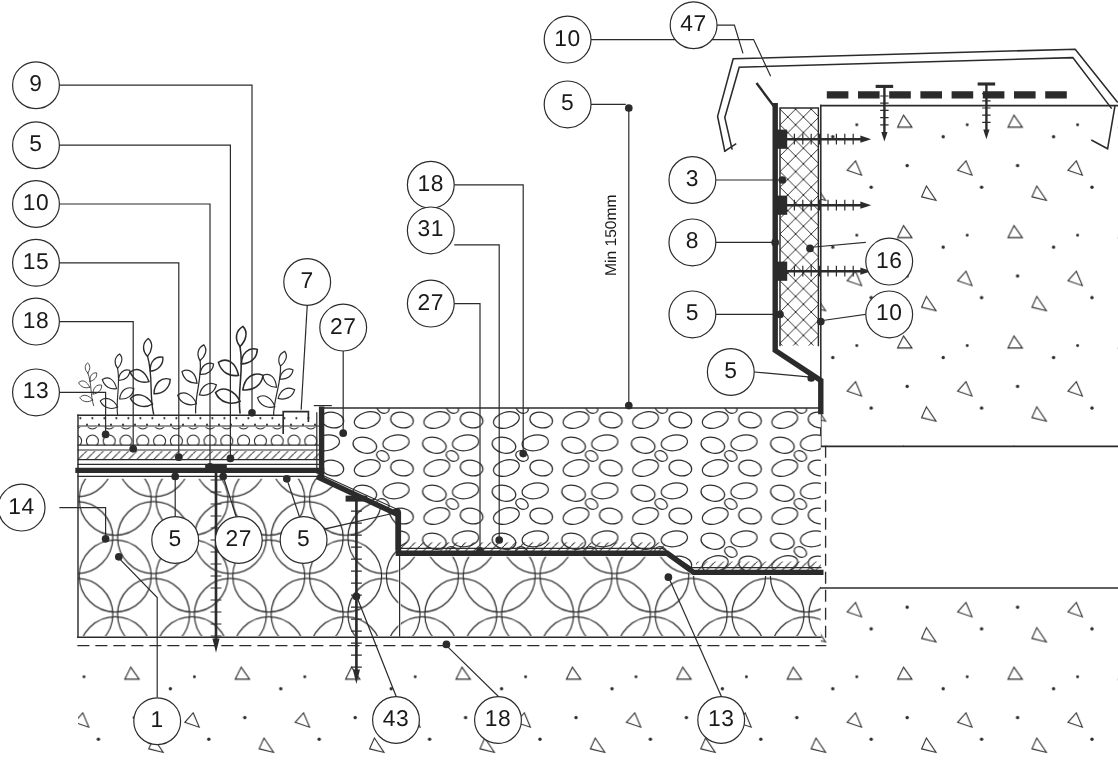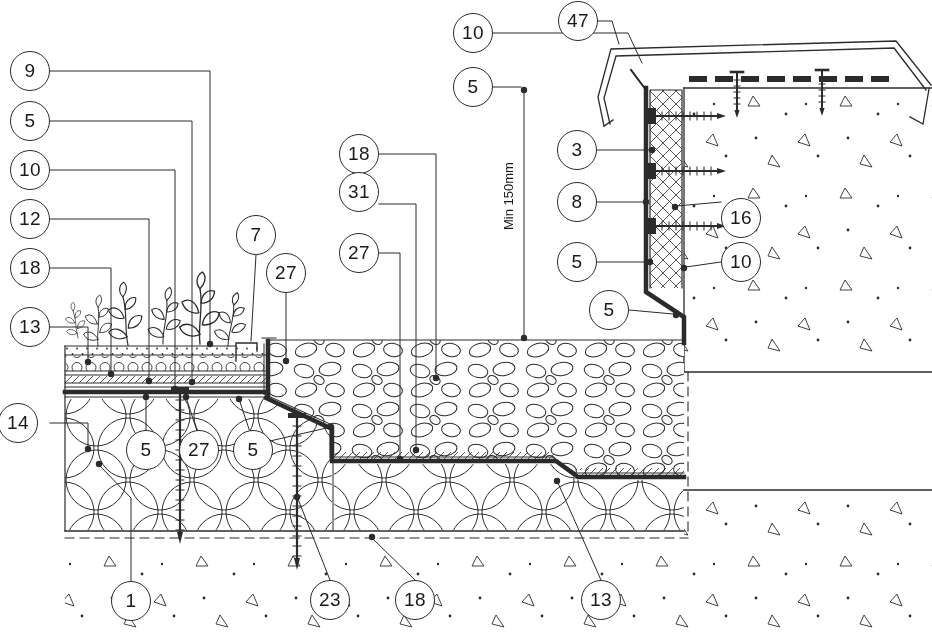--- a/index.html
+++ b/index.html
@@ -246,34 +246,34 @@
       <circle cx="676" cy="315" r="3.2"></circle>
     </g>
   </g>
 
   <text x="513" y="196" transform="rotate(-90 513 196)" text-anchor="middle" font-size="13" fill="#1a1a1a" font-family="&quot;Liberation Sans&quot;, sans-serif">Min 150mm</text>
 </svg>
 
   <div class="callout" style="left:30px;top:71px">9</div>
   <div class="callout" style="left:30px;top:121px">5</div>
   <div class="callout" style="left:30px;top:170px">10</div>
-  <div class="callout" style="left:30px;top:219px">12</div>
+  <div class="callout" style="left:30px;top:219px">15</div>
   <div class="callout" style="left:30px;top:268px">18</div>
   <div class="callout" style="left:30px;top:327px">13</div>
   <div class="callout" style="left:18px;top:423px">14</div>
   <div class="callout" style="left:146px;top:450px">5</div>
   <div class="callout" style="left:199px;top:450px">27</div>
   <div class="callout" style="left:253px;top:450px">5</div>
   <div class="callout" style="left:131px;top:601px">1</div>
   <div class="callout" style="left:256px;top:235px">7</div>
   <div class="callout" style="left:286px;top:273px">27</div>
   <div class="callout" style="left:359px;top:154px">18</div>
   <div class="callout" style="left:359px;top:192px">31</div>
   <div class="callout" style="left:359px;top:253px">27</div>
-  <div class="callout" style="left:330px;top:600px">23</div>
+  <div class="callout" style="left:330px;top:600px">43</div>
   <div class="callout" style="left:415px;top:600px">18</div>
   <div class="callout" style="left:601px;top:600px">13</div>
   <div class="callout" style="left:473px;top:33px">10</div>
   <div class="callout" style="left:578px;top:21px">47</div>
   <div class="callout" style="left:473px;top:87px">5</div>
   <div class="callout" style="left:577px;top:150px">3</div>
   <div class="callout" style="left:577px;top:202px">8</div>
   <div class="callout" style="left:741px;top:218px">16</div>
   <div class="callout" style="left:577px;top:262px">5</div>
   <div class="callout" style="left:741px;top:262px">10</div>

